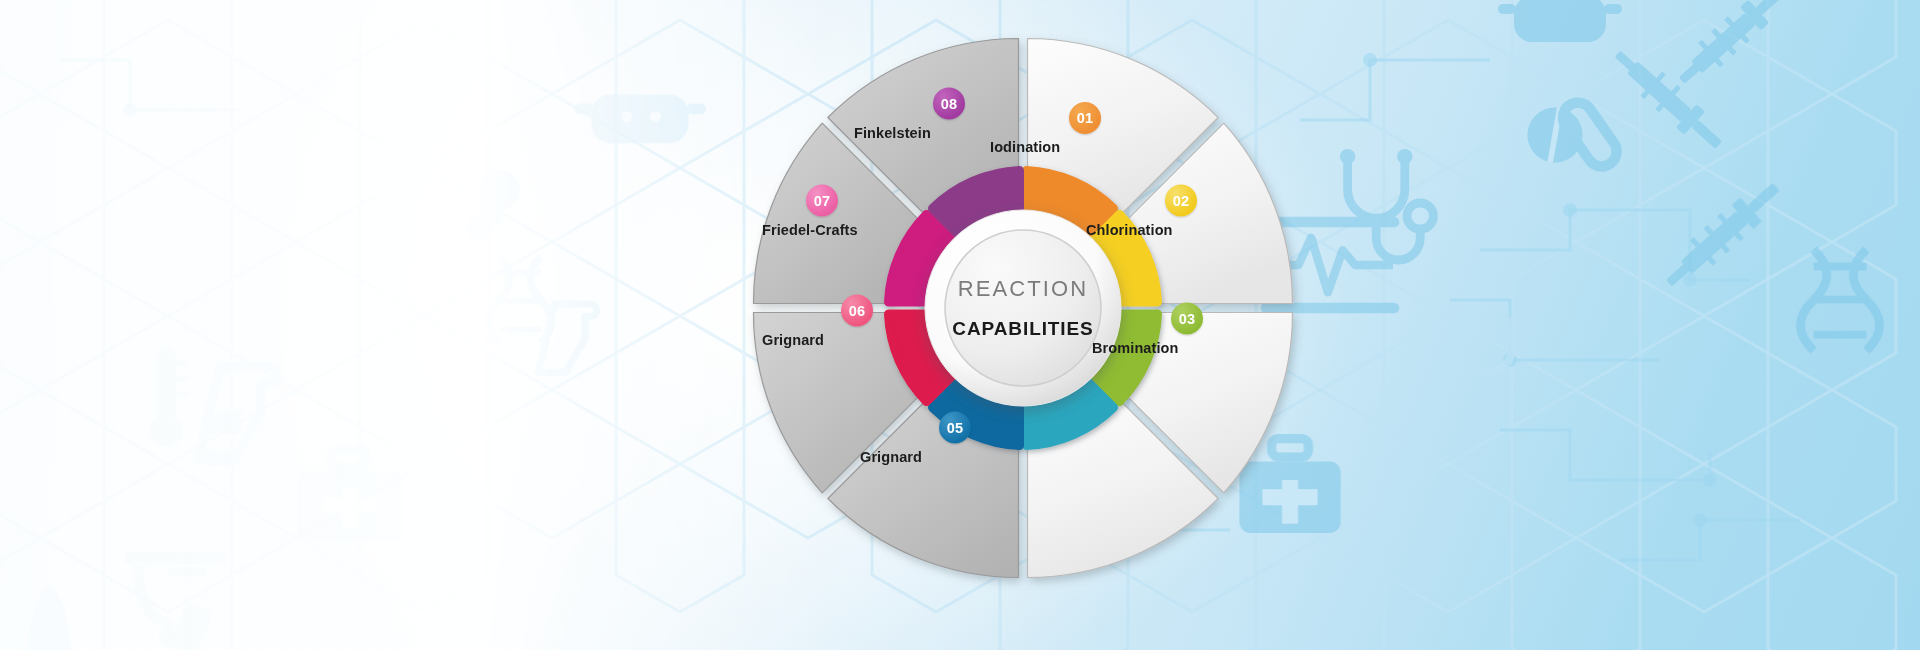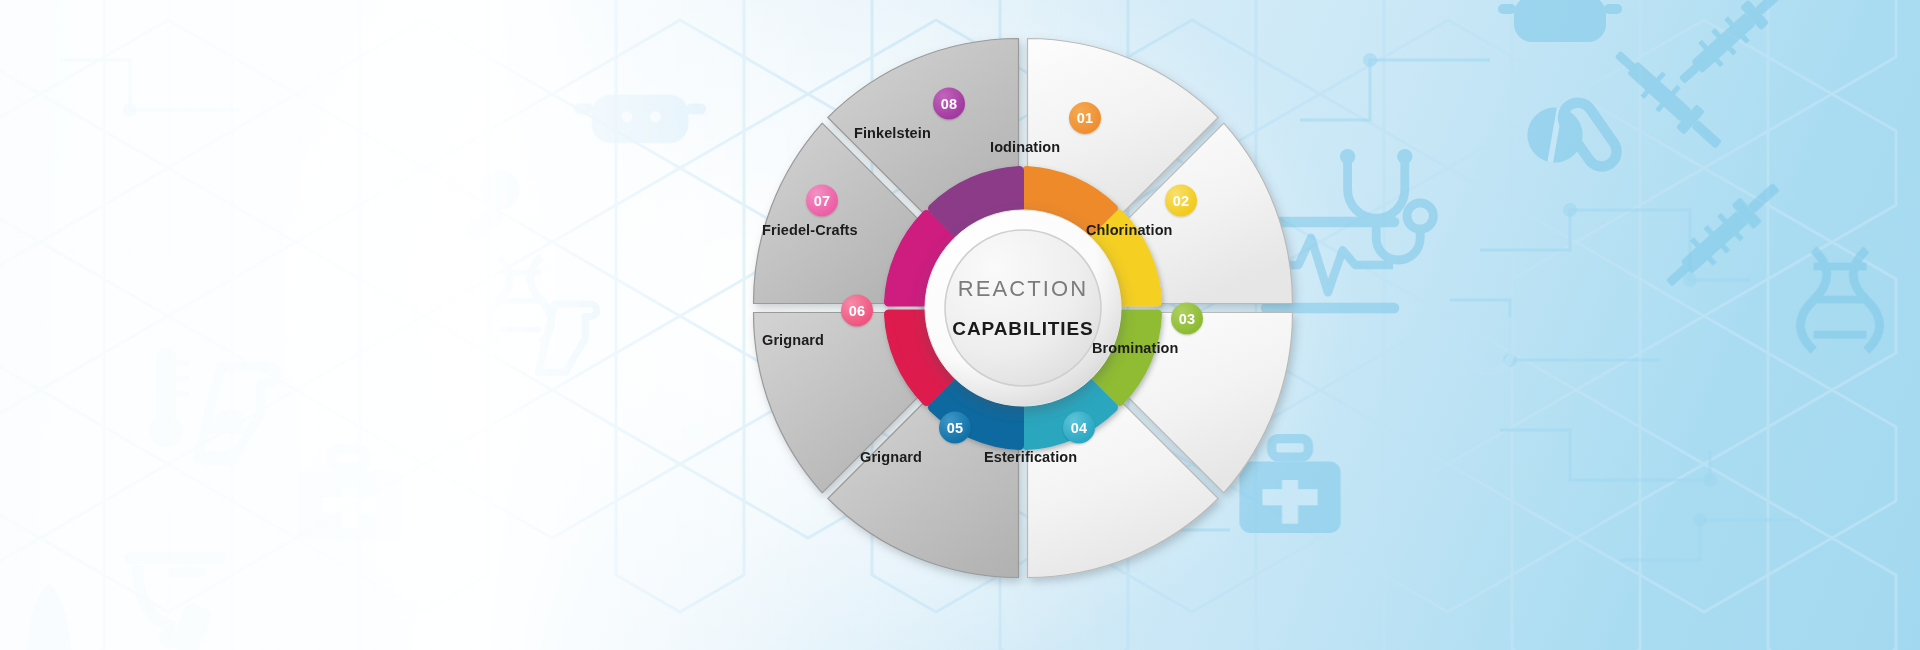--- a/index.html
+++ b/index.html
@@ -487,24 +487,20 @@
     <div class="seg-label" style="left:448px; top:193px;">
       <div class="badge" style="background:radial-gradient(circle at 33% 28%, #f8e06a, #f2cb1e 70%);">02</div>
       <div class="seg-title">Chlorination</div>
     </div>
 
     <div class="seg-label" style="left:454px; top:311px;">
       <div class="badge" style="background:radial-gradient(circle at 33% 28%, #aed05e, #8ebb34 70%);">03</div>
       <div class="seg-title">Bromination</div>
     </div>
 
-    <div class="seg-label" style="left:346px; top:420px;">
-      <div class="badge" style="background:radial-gradient(circle at 33% 28%, #5cc3d8, #2ca8c4 70%);">04</div>
-      <div class="seg-title">Esterification</div>
-    </div>
 
     <div class="seg-label" style="left:222px; top:420px;">
       <div class="badge" style="background:radial-gradient(circle at 33% 28%, #3e96c7, #1272a8 70%);">05</div>
       <div class="seg-title">Grignard</div>
     </div>
 
     <div class="seg-label" style="left:124px; top:303px;">
       <div class="badge" style="background:radial-gradient(circle at 33% 28%, #f68aa8, #ef557f 70%);">06</div>
       <div class="seg-title">Grignard</div>
     </div>

